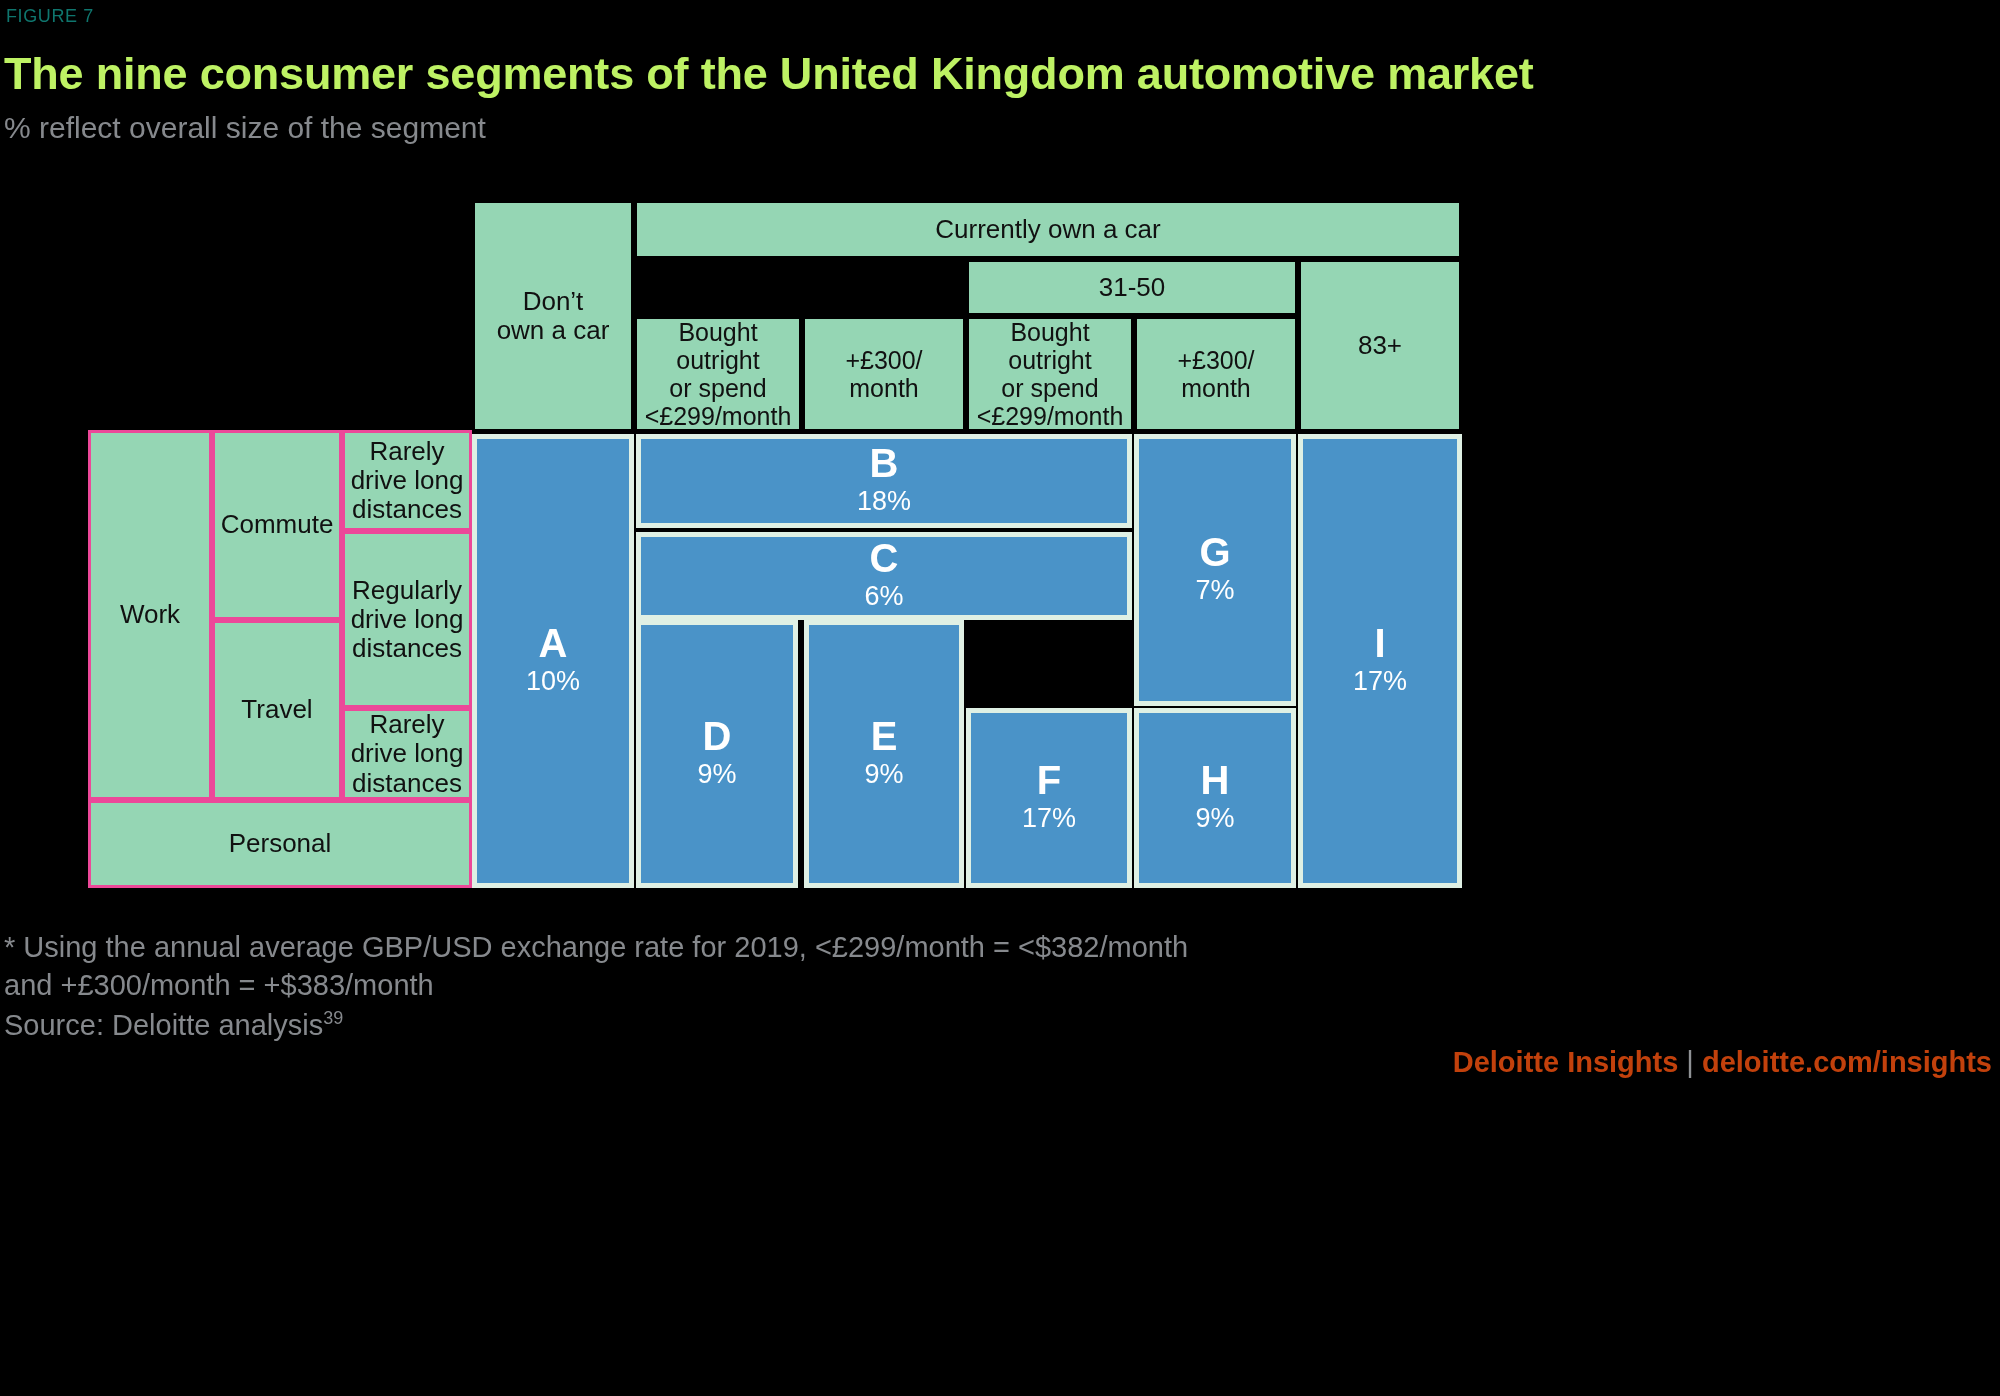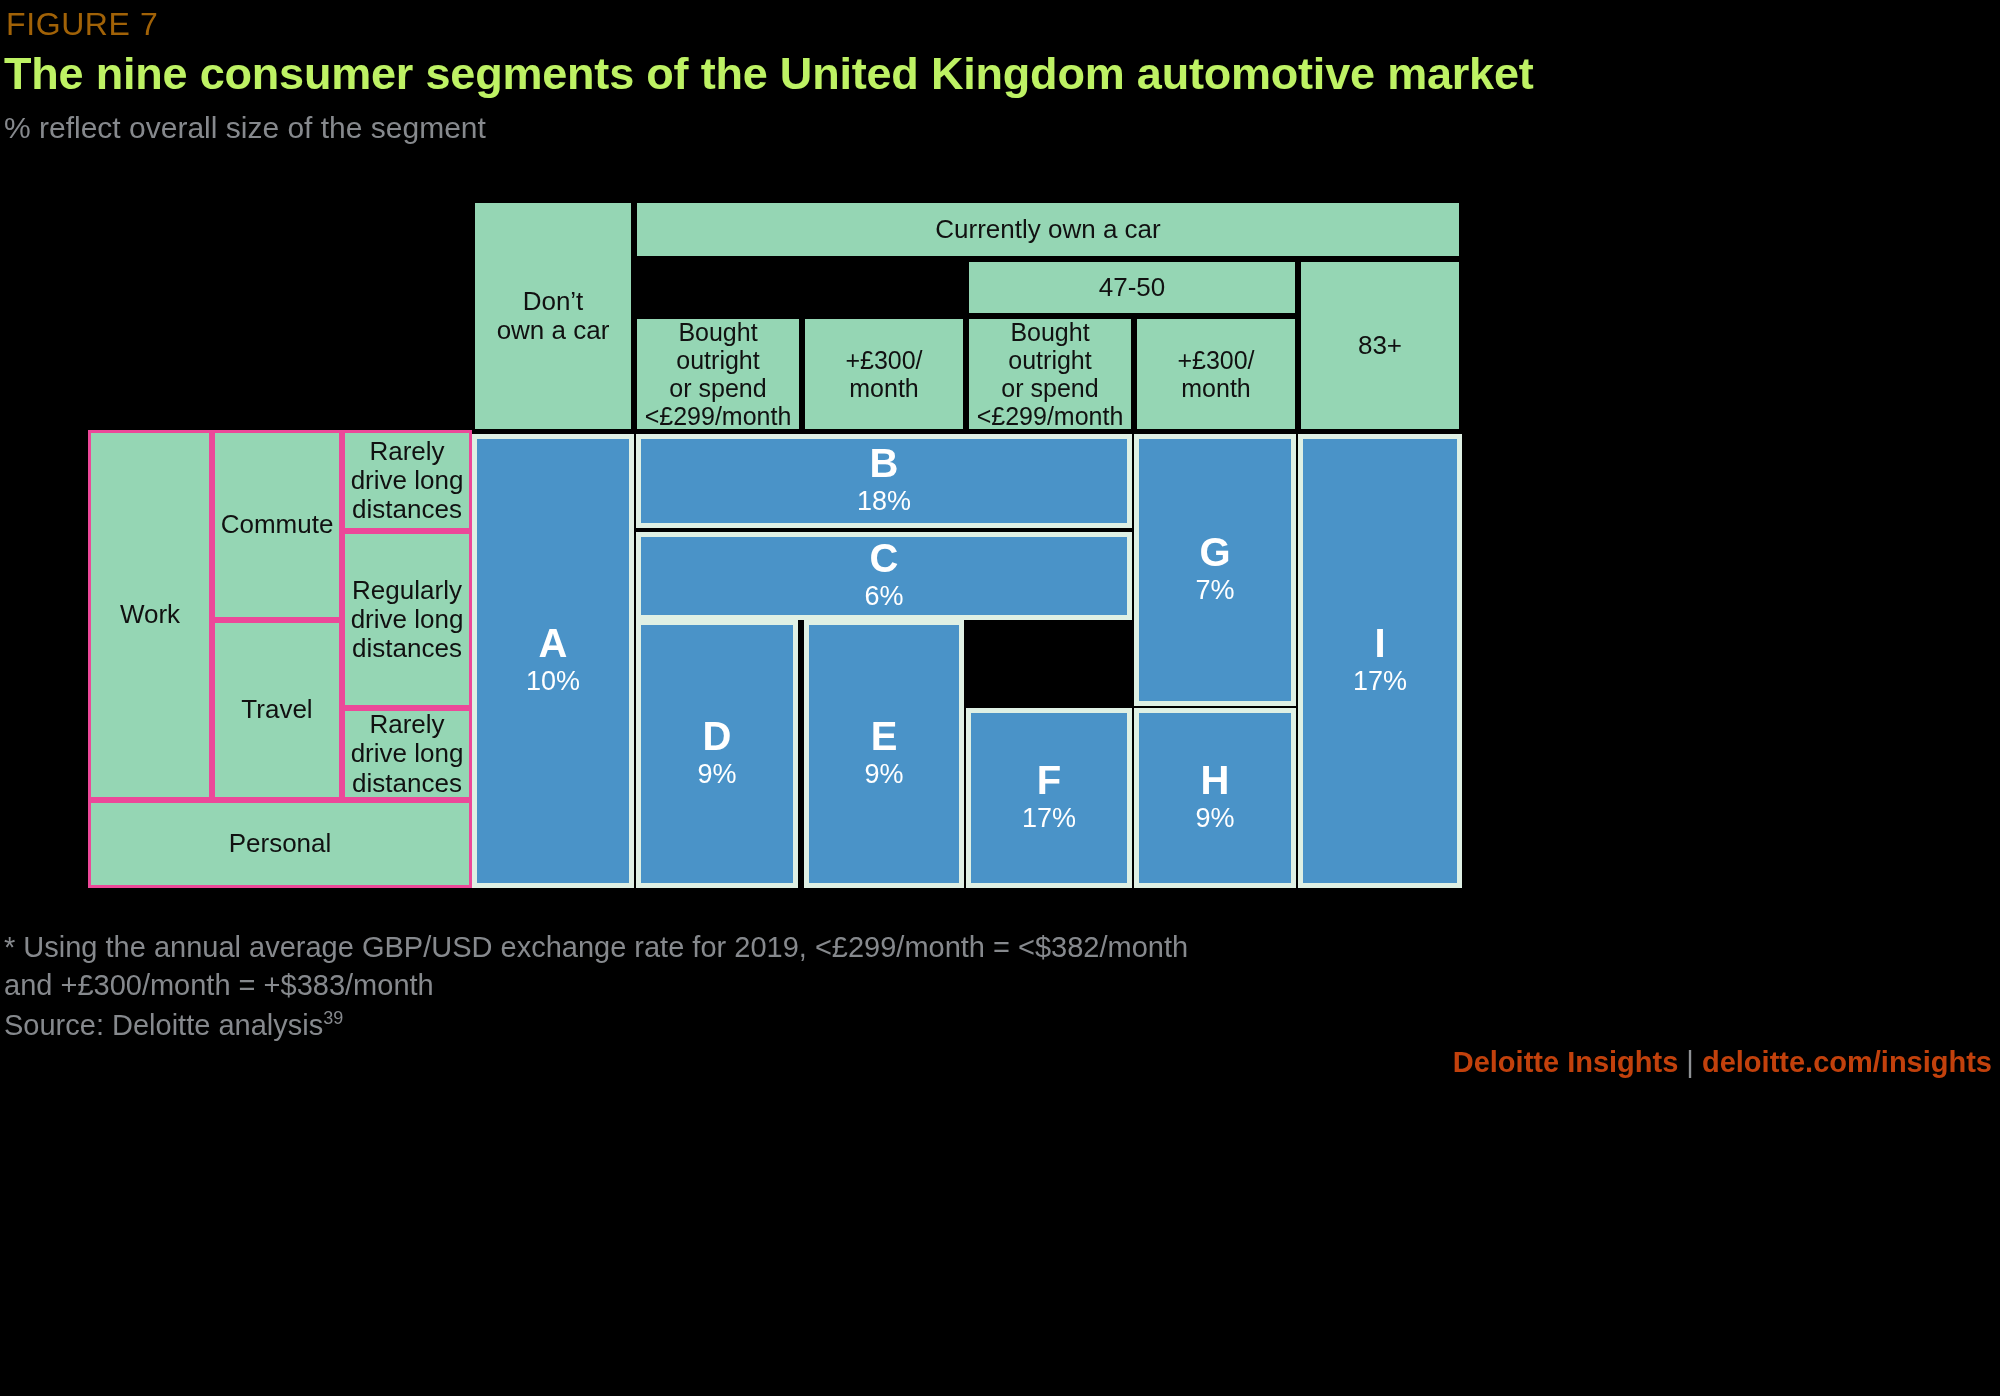--- a/index.html
+++ b/index.html
@@ -3,21 +3,21 @@
 <meta charset="utf-8">
 <style>
   html,body{margin:0;padding:0;background:#000;}
   body{
     width:2000px;height:1396px;position:relative;overflow:hidden;
     font-family:"Liberation Sans", sans-serif;
     -webkit-font-smoothing:antialiased;
   }
   .fig-label{
     position:absolute;left:6px;top:6px;
-    font-size:32px;letter-spacing:.6px;color:#a16207;
+    font-size:18px;letter-spacing:.6px;color:#0f766e;
   }
   .fig-title{
     position:absolute;left:4px;top:48px;
     font-size:45px;font-weight:bold;color:#bef264;
     letter-spacing:-.2px;white-space:nowrap;
   }
   .fig-sub{
     position:absolute;left:4px;top:111px;
     font-size:30px;color:#86898d;white-space:nowrap;
   }
@@ -69,21 +69,21 @@
 <div class="fig-title">The nine consumer segments of the United Kingdom automotive market</div>
 <div class="fig-sub">% reflect overall size of the segment</div>
 
 <div id="plot">
 
   <div class="cell hdr" style="left:634px;top:200px;width:828px;height:59px;">Currently own a car</div>
 
   <div class="cell hdr" style="left: 472px; top: 200px; width: 162px; height: 232px; white-space: pre-line;">Don’t
 own a car</div>
 
-  <div class="cell hdr" style="left:966px;top:259px;width:332px;height:57px;">47-50</div>
+  <div class="cell hdr" style="left:966px;top:259px;width:332px;height:57px;">31-50</div>
   <div class="cell hdr" style="left:1298px;top:259px;width:164px;height:173px;">83+</div>
 
   <div class="cell hdr small" style="left: 634px; top: 316px; width: 168px; height: 116px; white-space: pre-line;">Bought outright
 or spend
 &lt;£299/month</div>
   <div class="cell hdr small" style="left: 802px; top: 316px; width: 164px; height: 116px; white-space: pre-line;">+£300/
 month</div>
   <div class="cell hdr small" style="left: 966px; top: 316px; width: 168px; height: 116px; white-space: pre-line;">Bought outright
 or spend
 &lt;£299/month</div>

